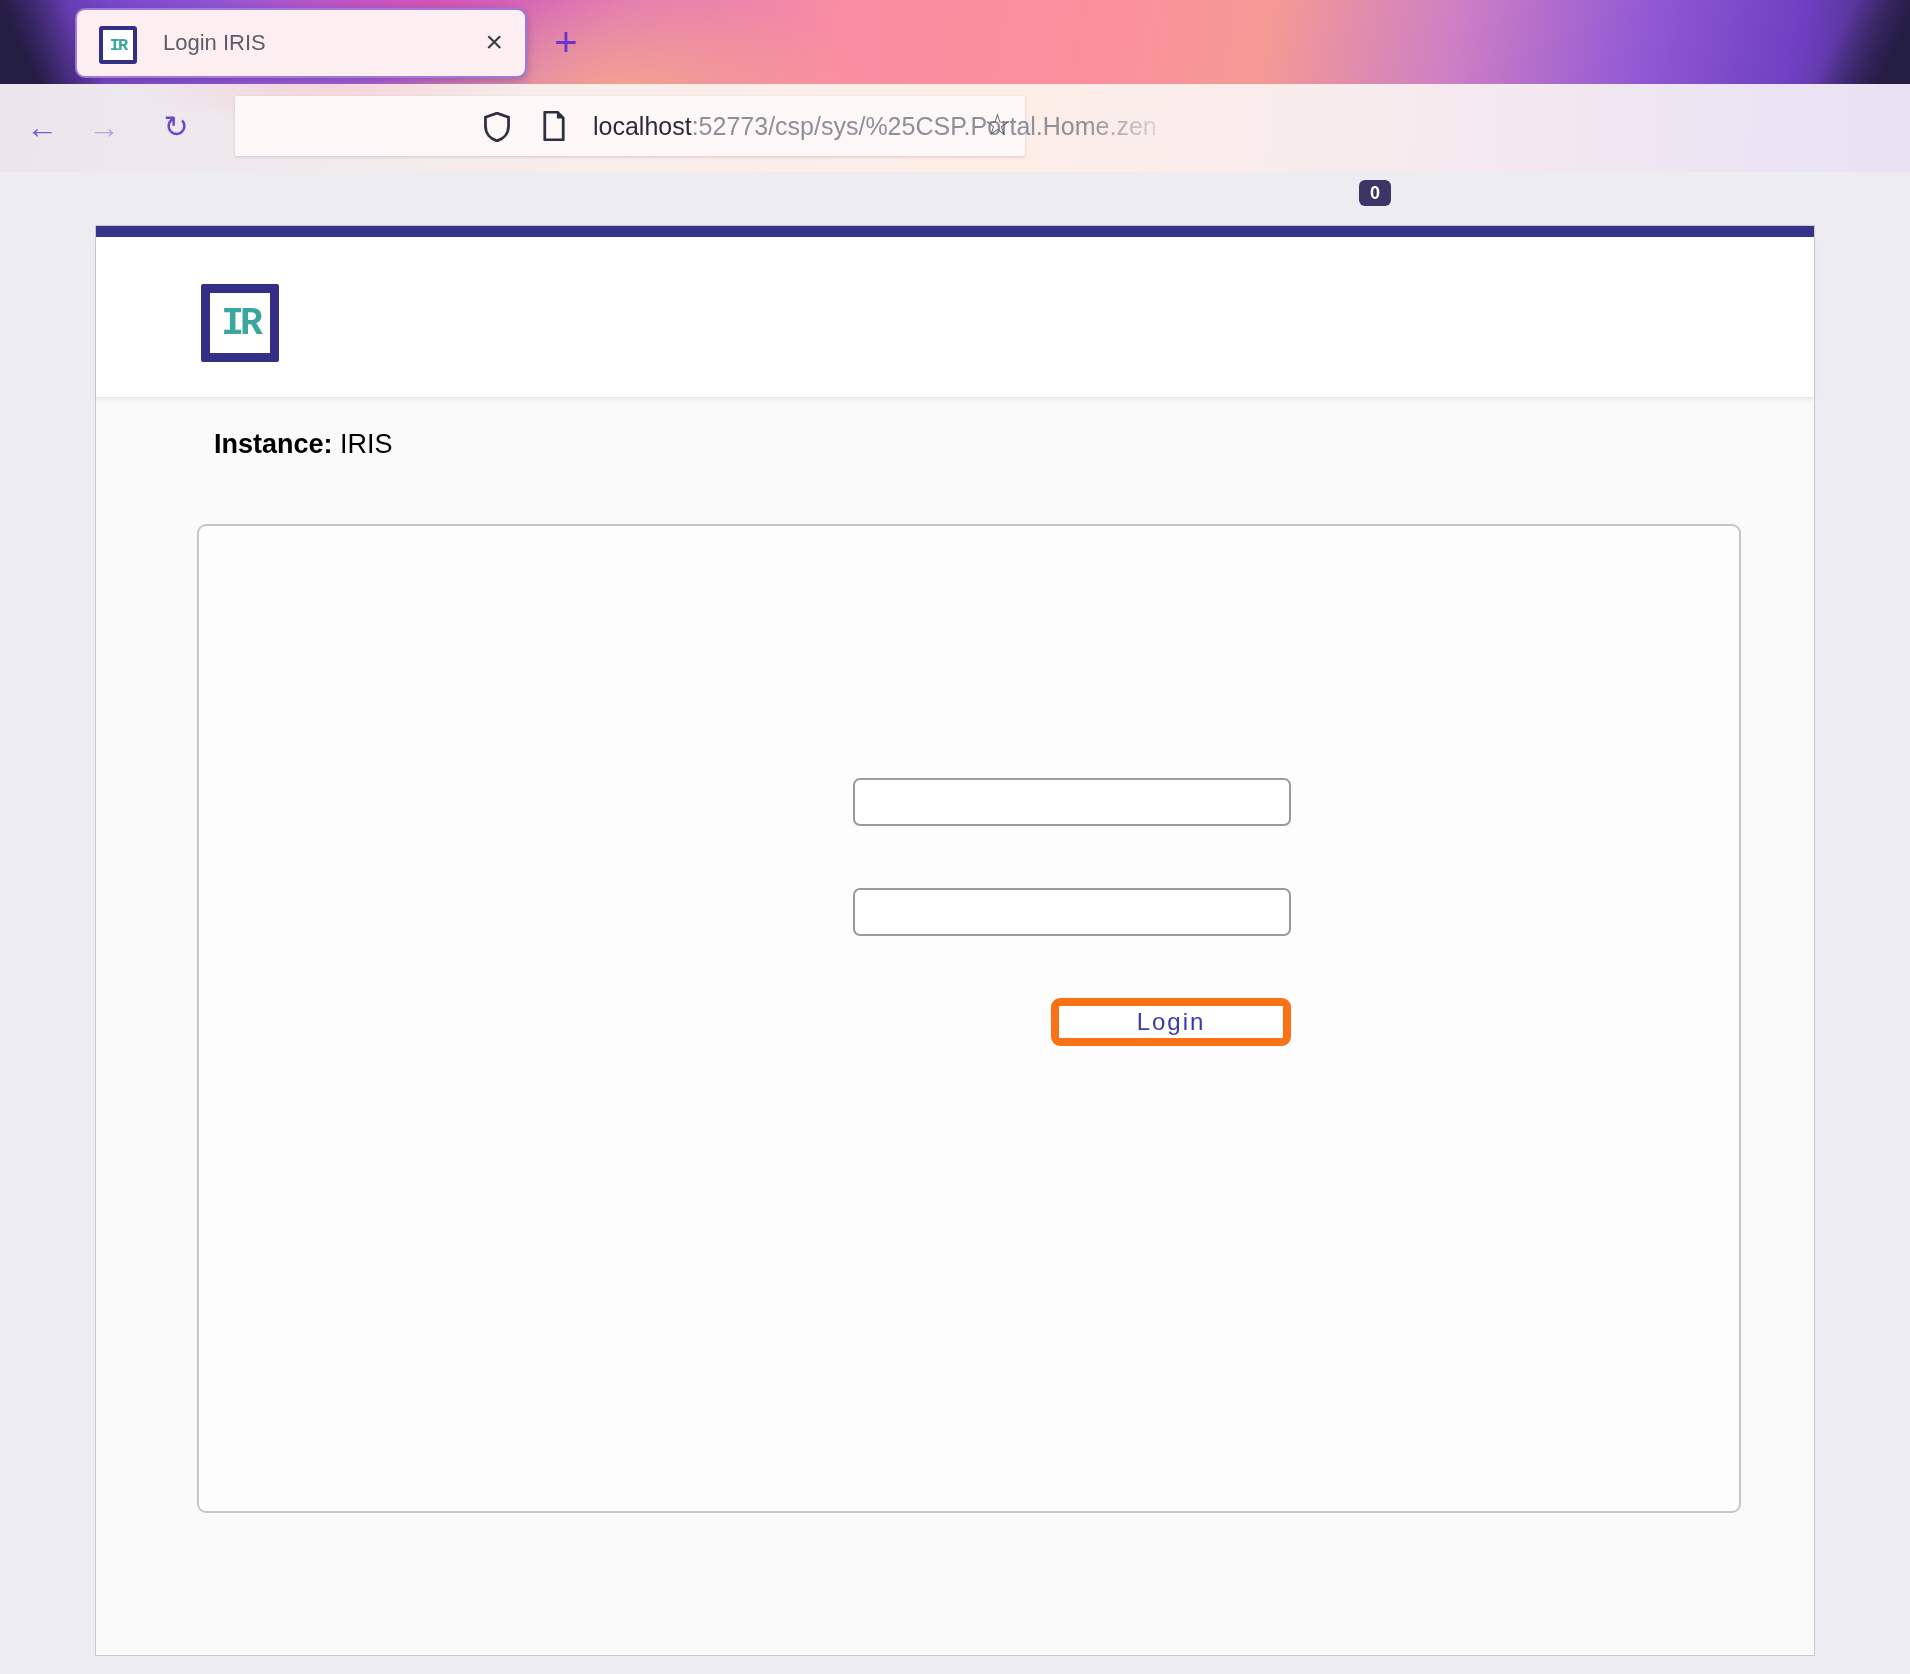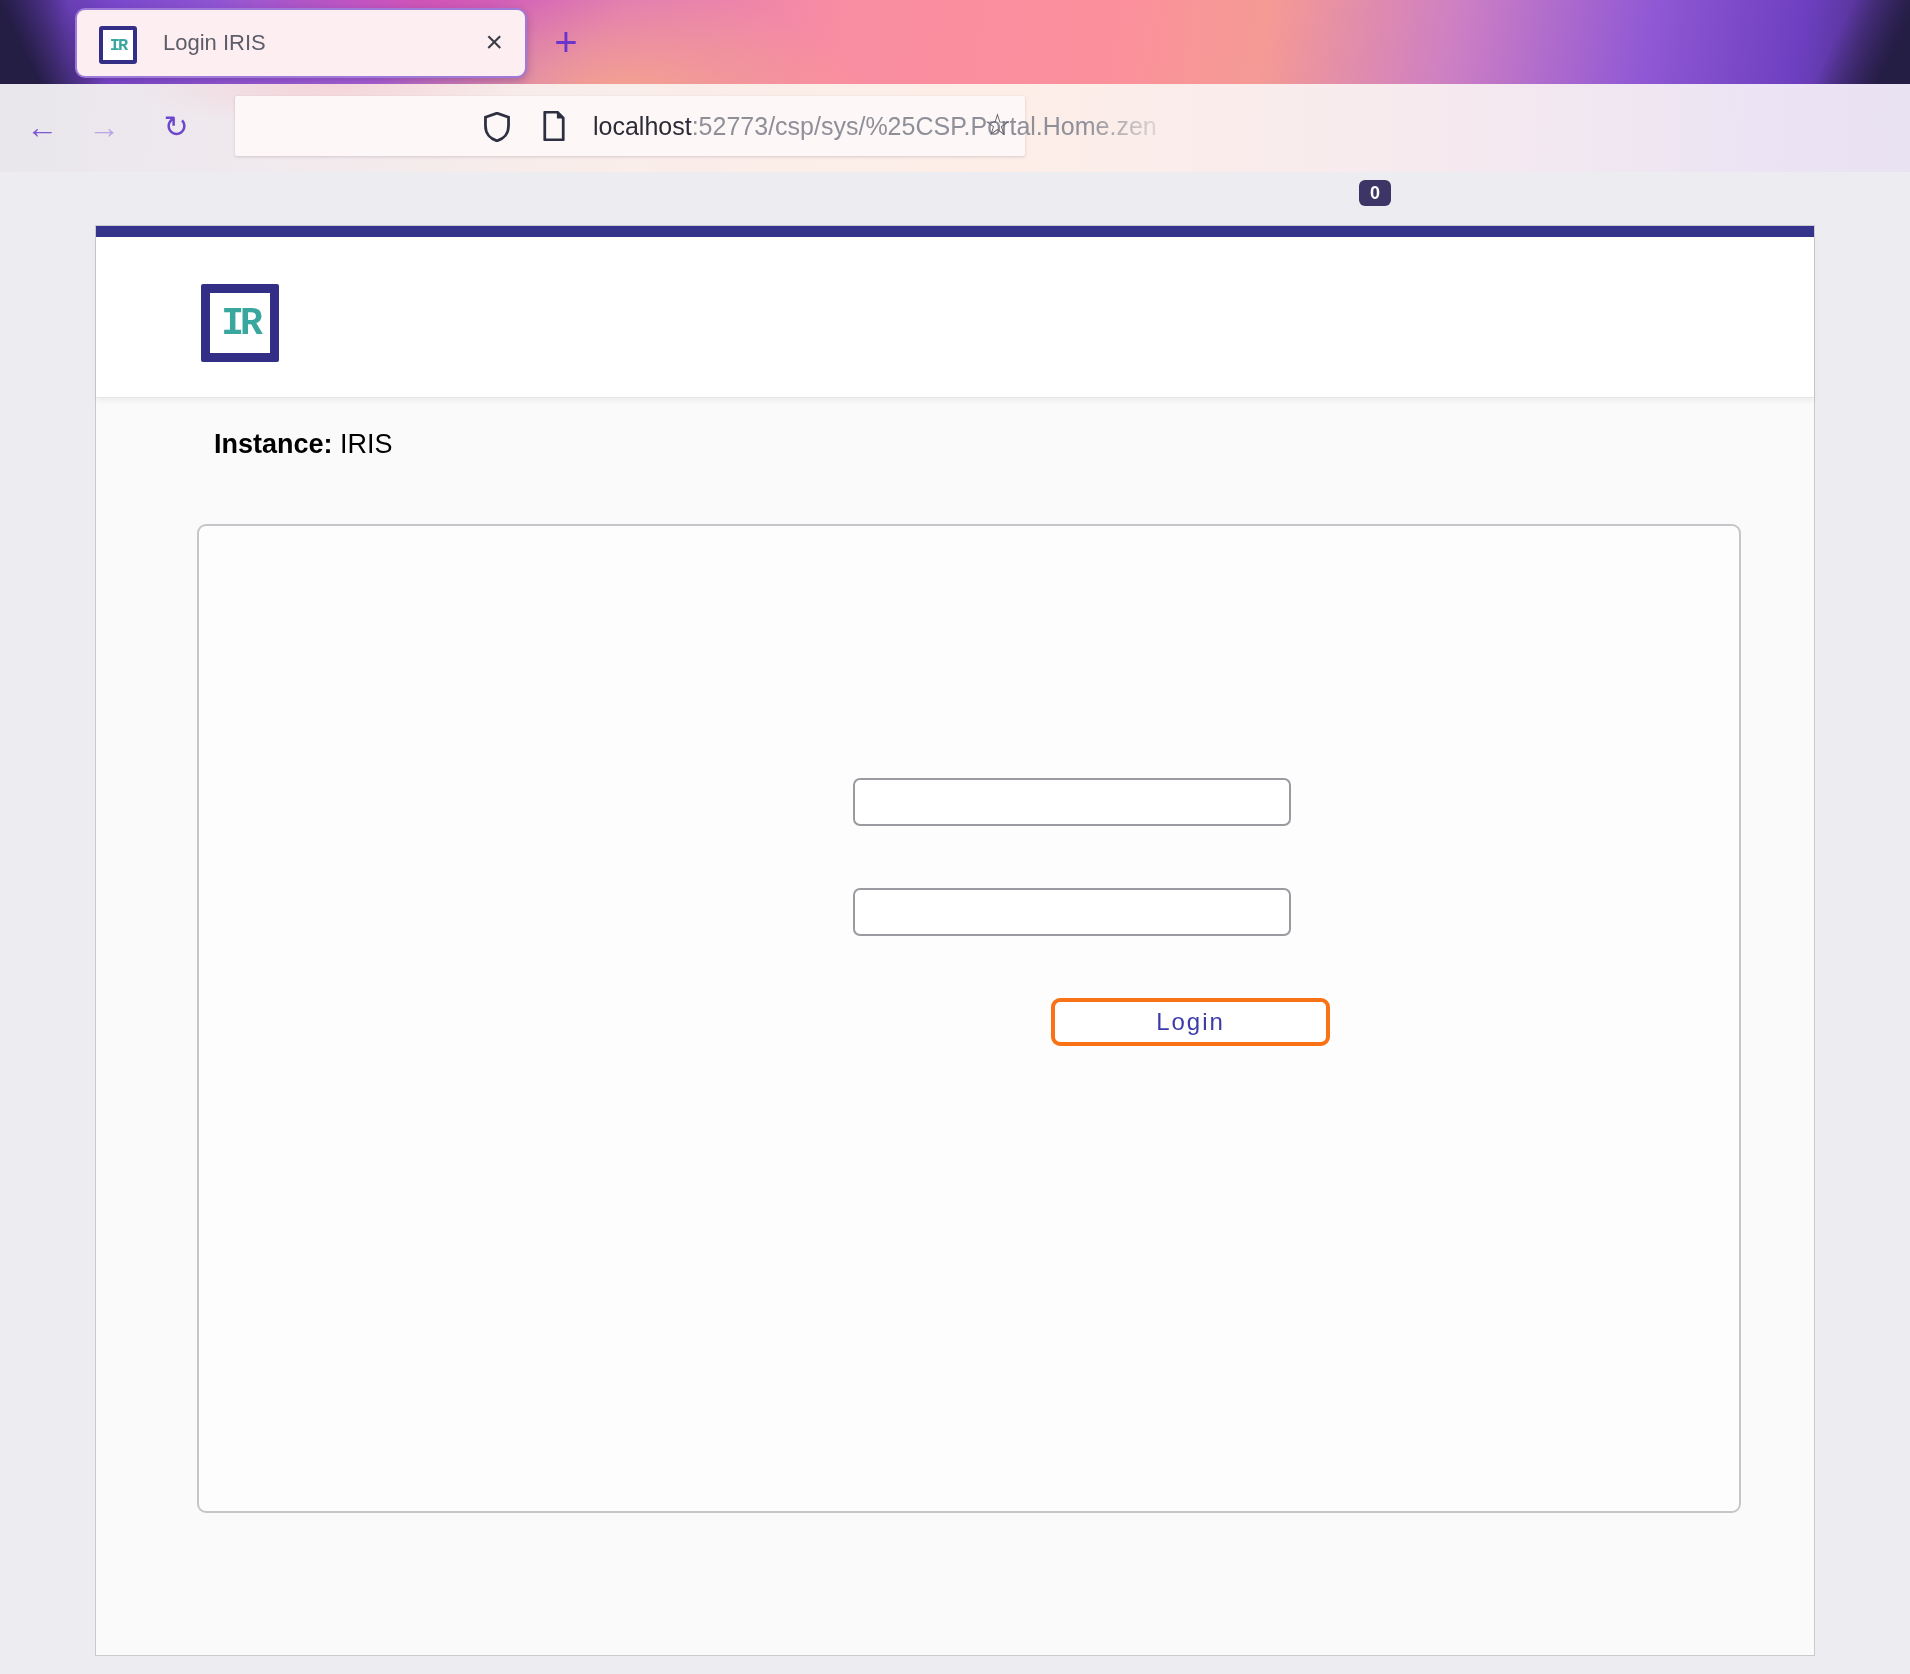--- a/index.html
+++ b/index.html
@@ -126,22 +126,22 @@
   .lbl-user{ top:252px; }
   .lbl-pass{ top:362px; }
   .text-input{
     position:absolute; left:654px; width:438px; height:48px;
     border:2px solid #9a9aa0; border-radius:7px; background:#fff;
     font-size:24px; padding:0 12px; color:#222; outline:none;
   }
   .inp-user{ top:252px; }
   .inp-pass{ top:362px; }
   .login-btn{
-    position:absolute; left:852px; top:472px; width:279px; height:48px;
-    background:#fff; border:4px solid #f97316; border-radius:9px;
+    position:absolute; left:852px; top:472px; width:240px; height:48px;
+    background:#fff; border:8px solid #f97316; border-radius:9px;
     font-size:24px; color:#3b3baa; letter-spacing:2px; font-family:"Liberation Sans", sans-serif;
     display:flex; align-items:center; justify-content:center; cursor:pointer;
   }
 </style>
 </head>
 <body>
 
 <div class="titlebar">
   <div class="tab">
     <div class="tab-favicon">IR</div>

